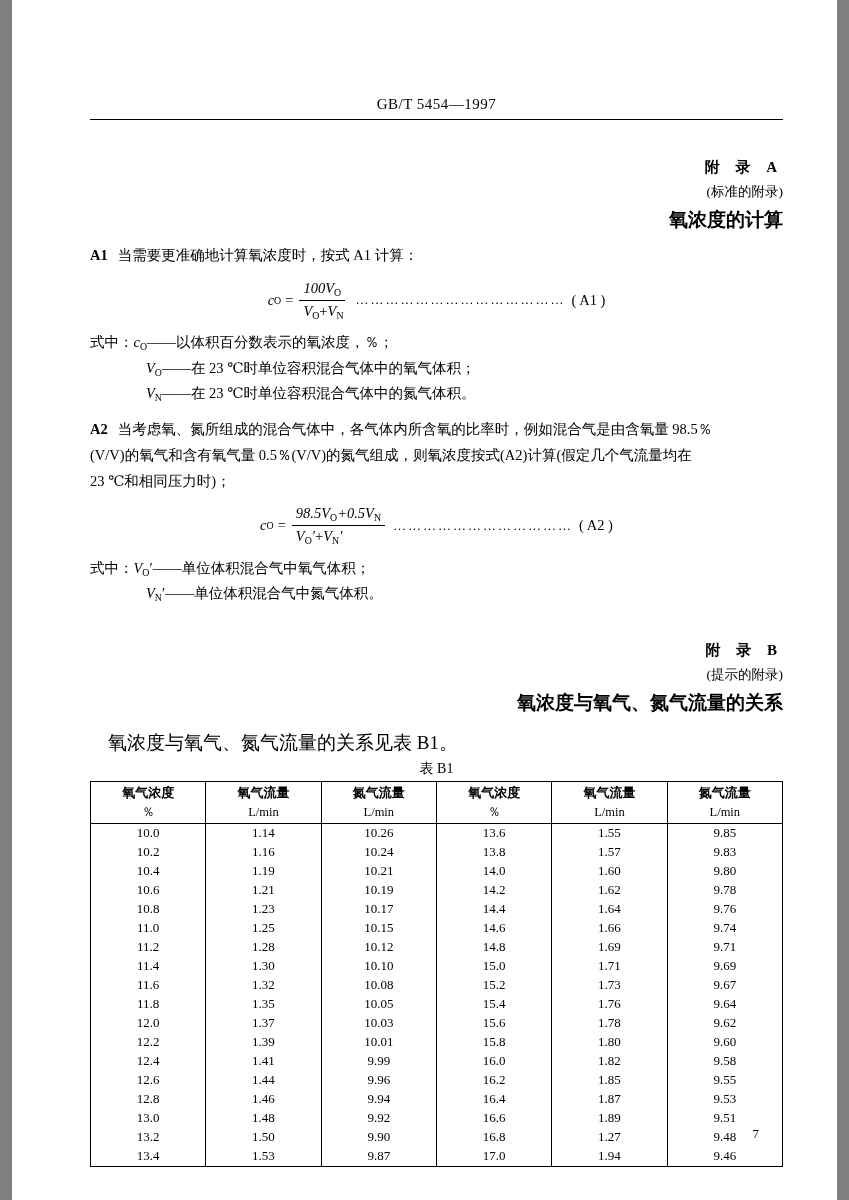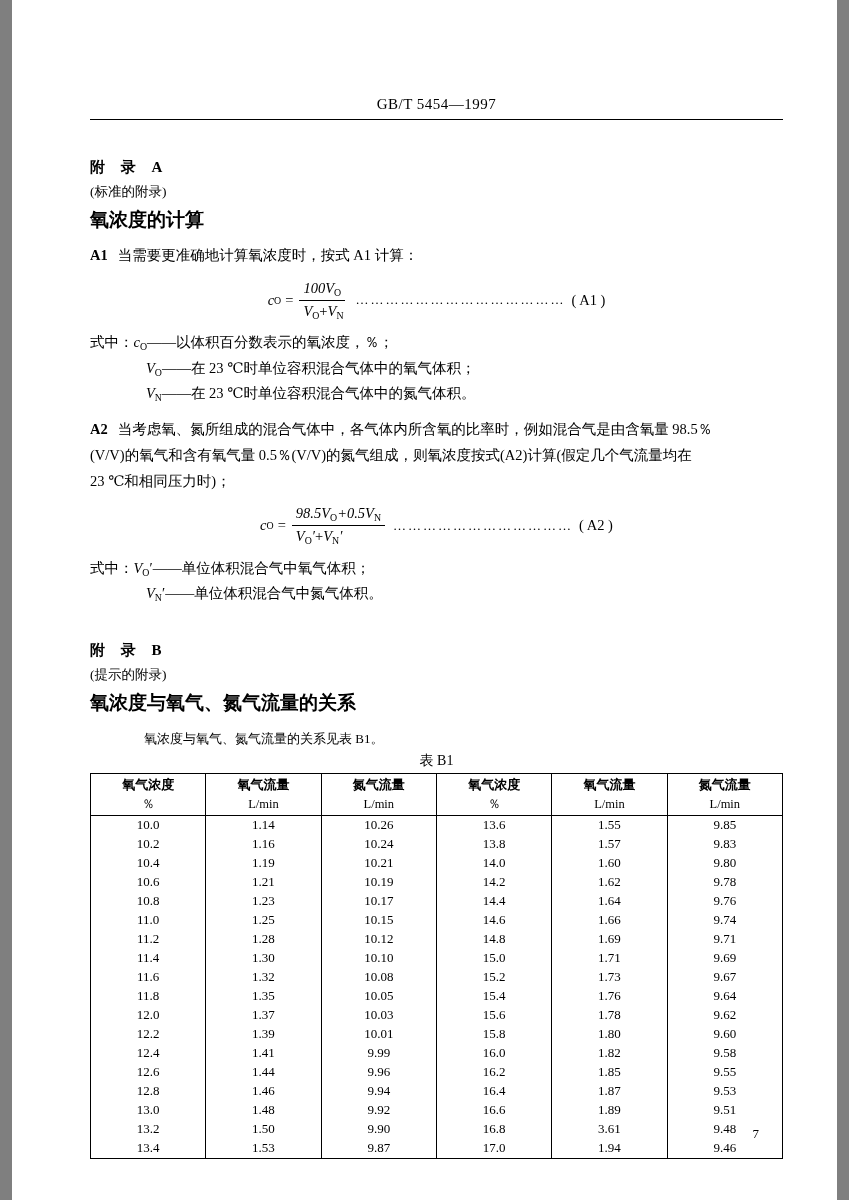--- a/index.html
+++ b/index.html
@@ -34,21 +34,21 @@
   .header-rule {
     border-bottom: 1.4px solid #000;
     margin-top: 6px;
     width: 100%;
   }
   .blk {
     font-size: 14.5px;
     line-height: 1.72;
   }
   .center {
-    text-align: left;
+    text-align: right;
   }
   .app-title {
     font-weight: bold;
     font-size: 15px;
     letter-spacing: 6px;
     margin-top: 38px;
   }
   .app-sub {
     font-size: 13.5px;
     margin-top: 6px;
@@ -161,22 +161,22 @@
     position: absolute;
     right: 78px;
     bottom: 58px;
     font-size: 13px;
   }
   .sec-gap {
     height: 34px;
   }
   .small-note {
     margin-top: 14px;
-    font-size: 13px;
-    margin-left: 54px;
+    font-size: 19px;
+    margin-left: 18px;
   }
 </style>
 </head>
 <body>
 
 <div class="page">
   <div class="inner">
 
     <div class="header-title">GB/T 5454—1997</div>
     <div class="header-rule"></div>
@@ -395,21 +395,21 @@
               <td>9.92</td>
               <td>16.6</td>
               <td>1.89</td>
               <td>9.51</td>
             </tr>
             <tr>
               <td>13.2</td>
               <td>1.50</td>
               <td>9.90</td>
               <td>16.8</td>
-              <td>3.61</td>
+              <td>1.27</td>
               <td>9.48</td>
             </tr>
             <tr>
               <td>13.4</td>
               <td>1.53</td>
               <td>9.87</td>
               <td>17.0</td>
               <td>1.94</td>
               <td>9.46</td>
             </tr>

